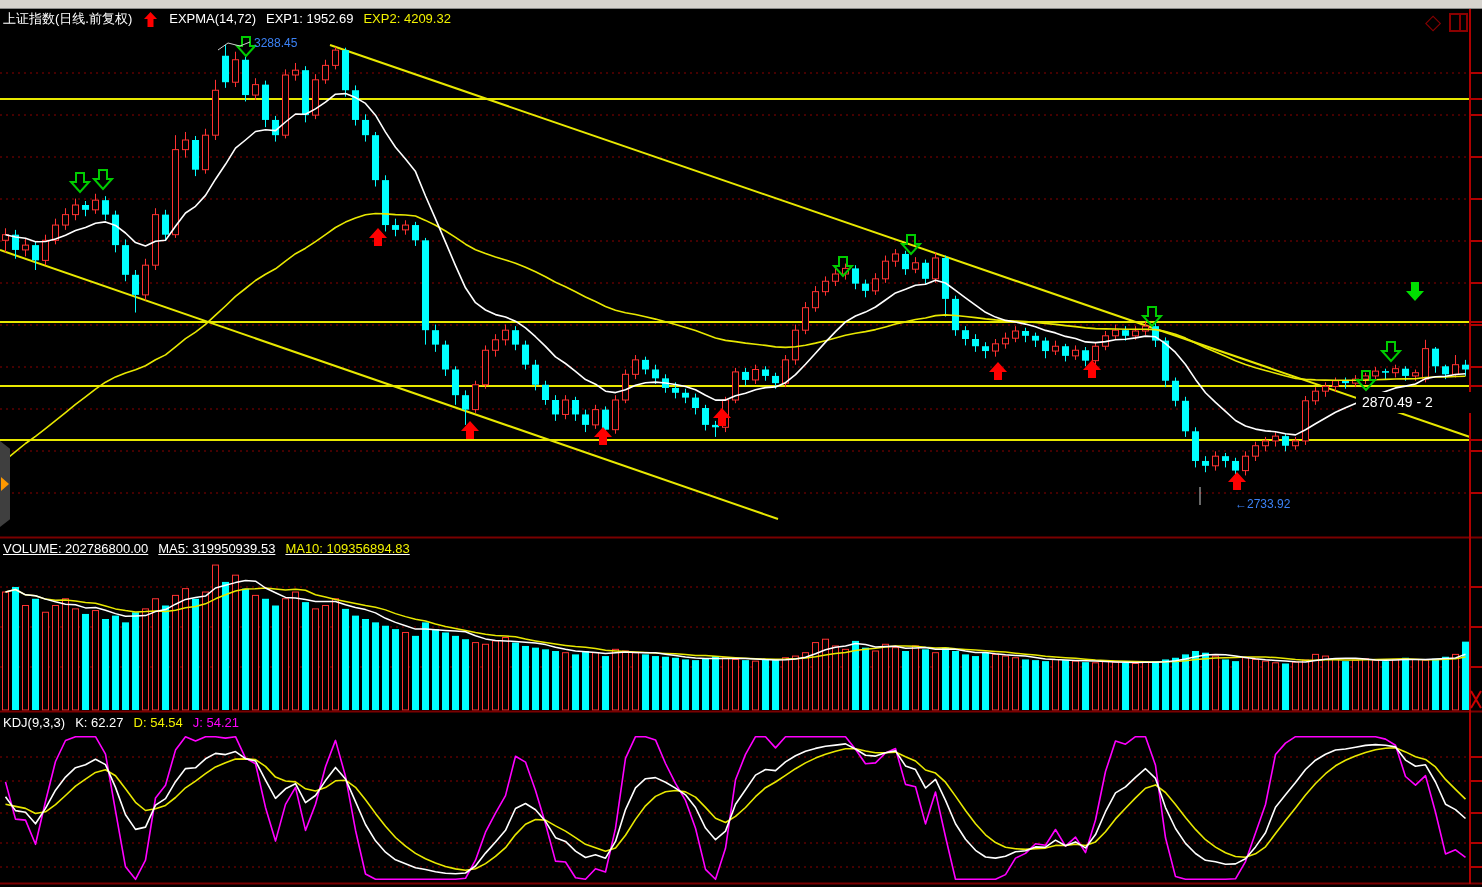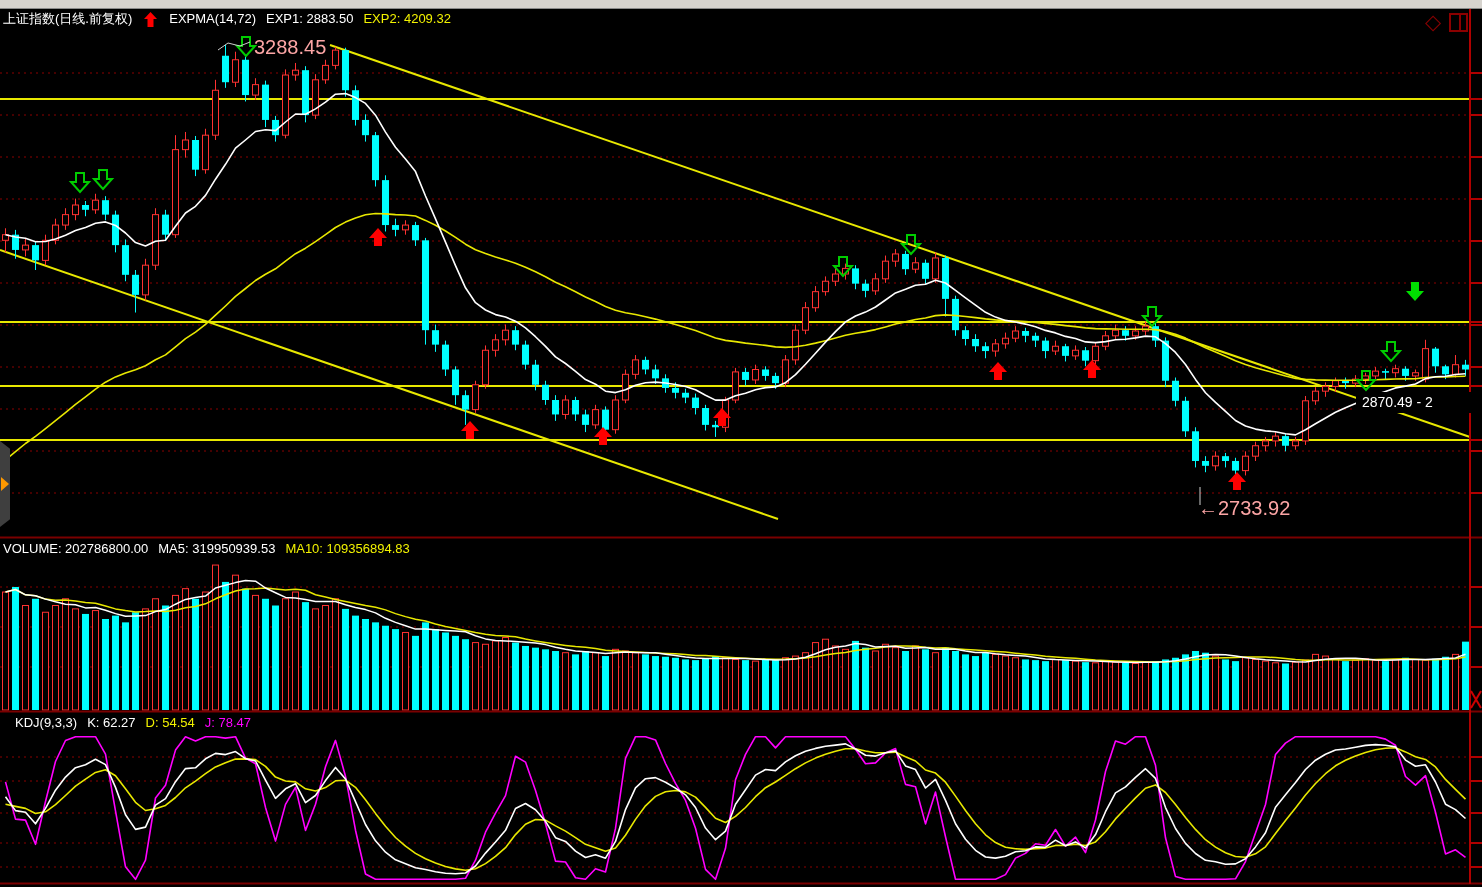--- a/index.html
+++ b/index.html
@@ -6,25 +6,25 @@
   #app{position:relative;width:1482px;height:887px;background:#000;overflow:hidden;
        font-family:"Liberation Sans",sans-serif;}
   #title-strip{position:absolute;left:0;top:0;width:1482px;height:8px;
        background:#d6d3ce;border-bottom:1px solid #8a8a8a;z-index:6;}
   svg#chart{position:absolute;left:0;top:0;z-index:1;}
   .hdr{position:absolute;display:flex;gap:10px;white-space:nowrap;z-index:4;
        font-size:13px;line-height:16px;color:#fff;letter-spacing:0;}
   .hdr .w{color:#ffffff}.hdr .y{color:#f2f200}.hdr .m{color:#ff00ff}
   .hdr .arrow-wrap{display:inline-flex;align-items:center;margin:0 2px;}
   #main-header{left:3px;top:11px;}
-  #volume-header{left:3px;top:541px;}
-  #kdj-header{left:3px;top:715px;margin-left:12px;}
-  .annot{position:absolute;z-index:5;color:#fca5a5;font-size:20px;white-space:nowrap;}
+  #volume-header{left:3px;top:541px;text-decoration:underline;}
+  #kdj-header{left:3px;top:715px;}
+  .annot{position:absolute;z-index:5;color:#3b82f6;font-size:12px;white-space:nowrap;}
   #high-label{left:254px;top:36px;}
-  #low-label{left:1198px;top:497px;}
+  #low-label{left:1235px;top:497px;}
   #price-tooltip{position:absolute;left:1356px;top:392px;width:126px;height:21px;
        background:#000;color:#fff;font-size:14px;line-height:21px;padding-left:6px;
        z-index:5;overflow:hidden;}
   #diamond-icon{position:absolute;left:1422px;top:10px;width:22px;height:24px;z-index:6;
        color:#8b0000;font-size:21px;line-height:24px;text-align:center;cursor:pointer;}
   #split-icon{position:absolute;left:1449px;top:13px;width:15px;height:15px;z-index:6;
        border:2px solid #8b0000;cursor:pointer;}
   #split-icon .div-line{position:absolute;left:8px;top:0;width:2px;height:15px;background:#8b0000;}
   #left-tab{position:absolute;left:0;top:441px;width:10px;height:86px;z-index:5;
        background:#3f3f3f;clip-path:polygon(0 0,100% 9%,100% 91%,0 100%);cursor:pointer;}
@@ -562,35 +562,35 @@
     </svg>
 
   <div class="hdr" id="main-header">
     <span class="w">上证指数(日线.前复权)</span>
     <span class="arrow-wrap">
       <svg width="13" height="15">
           <path d="M6.5,0 L0,7 H3.5 V15 H9.5 V7 H13 Z" fill="#ff0000"></path>
         </svg>
     </span>
     <span class="w">EXPMA(14,72)</span>
-    <span class="w">EXP1: 2883.50</span>
+    <span class="w">EXP1: 1952.69</span>
     <span class="y">EXP2: 4209.32</span>
   </div>
 
   <div class="hdr" id="volume-header">
     <span class="w">VOLUME: 202786800.00</span>
     <span class="w">MA5: 319950939.53</span>
     <span class="y">MA10: 109356894.83</span>
   </div>
 
   <div class="hdr" id="kdj-header">
     <span class="w">KDJ(9,3,3)</span>
     <span class="w">K: 62.27</span>
     <span class="y">D: 54.54</span>
-    <span class="m">J: 78.47</span>
+    <span class="m">J: 54.21</span>
   </div>
 
   <div class="annot" id="high-label">3288.45</div>
   <div class="annot" id="low-label">←2733.92</div>
   <div id="price-tooltip">2870.49 - 2</div>
 
   <div id="diamond-icon">◇</div>
   <div id="split-icon">
       <div class="div-line"></div>
     </div>

